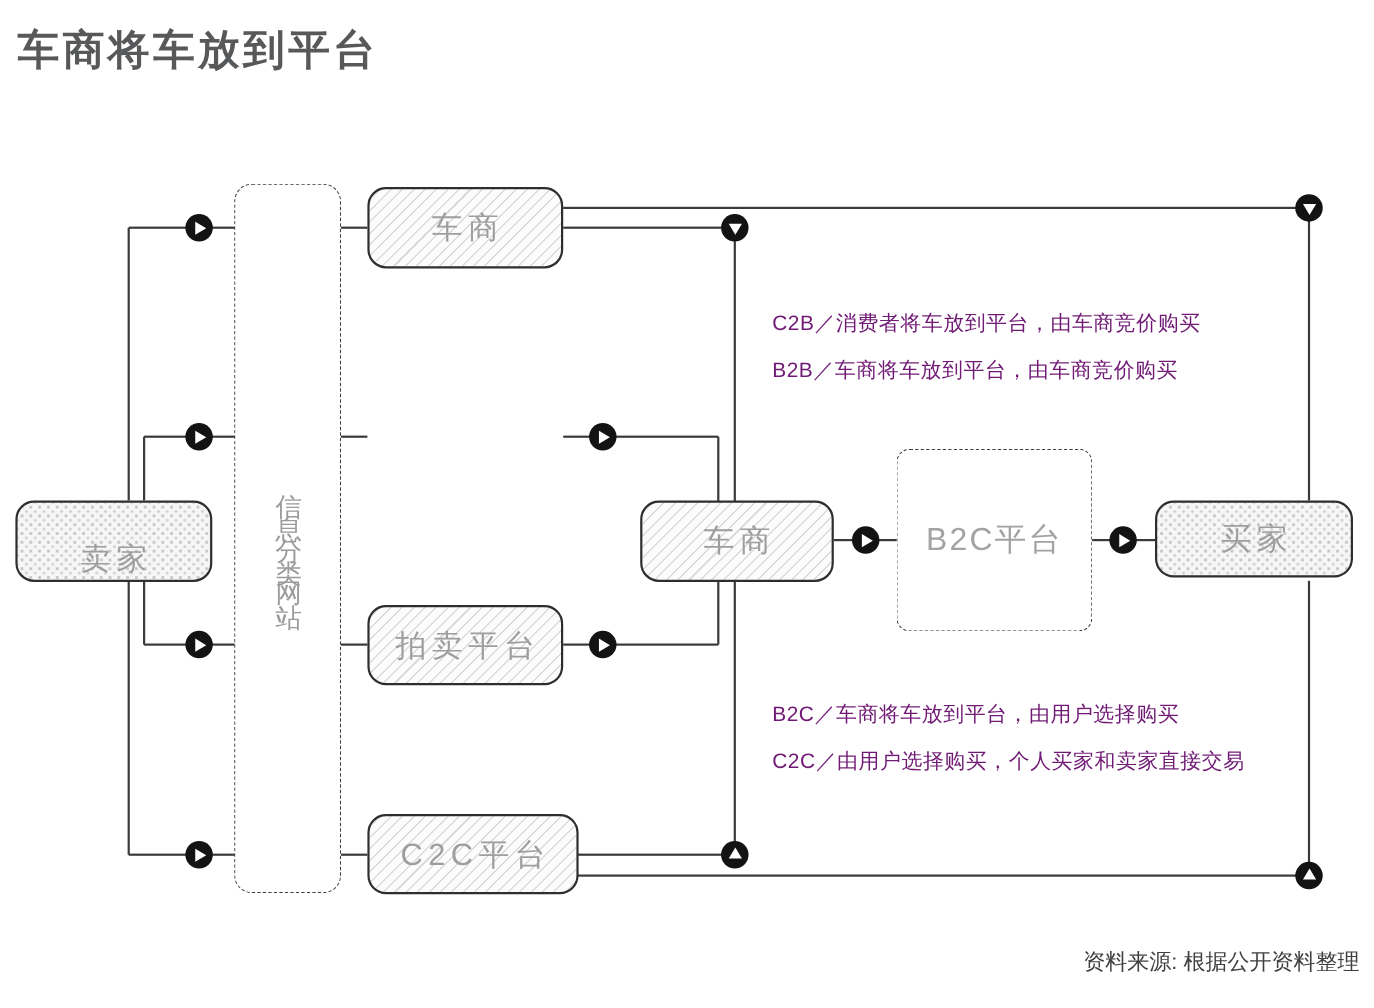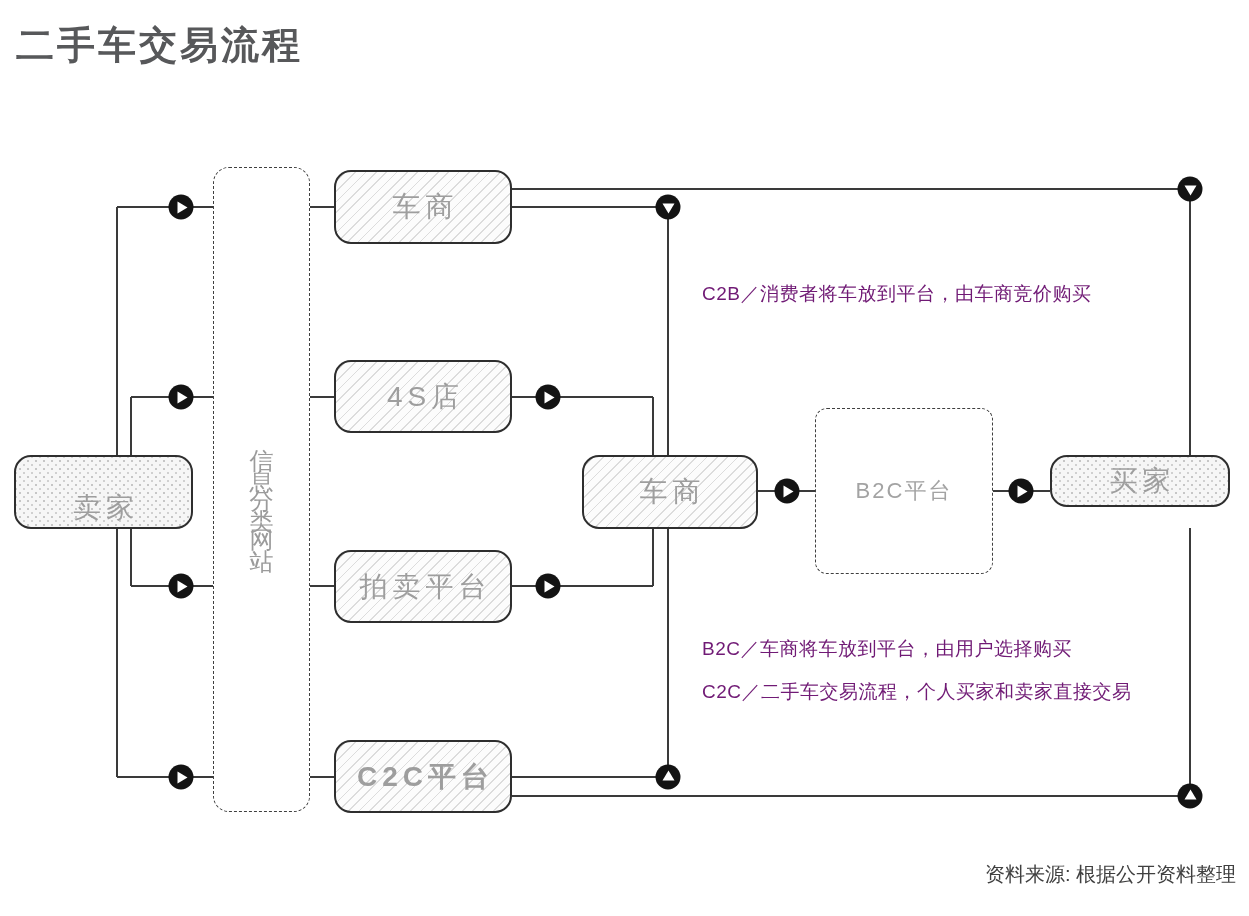--- a/index.html
+++ b/index.html
@@ -32,38 +32,38 @@
   }
   .dashed-node {
     position:absolute; border:1.5px dashed #3f3f3f; border-radius:16px; background:#ffffff;
     display:flex; align-items:center; justify-content:center;
     z-index:2; box-sizing:border-box;
   }
   .vertical-label {
     writing-mode:vertical-lr; text-orientation:upright;
     font-size:24px; letter-spacing:20px; color:#9b9b9b; line-height:1;
   }
-  .b2c-label { color:#a3a3a3; font-size:22px; letter-spacing:2px; white-space:nowrap; }
+  .b2c-label { color:#a3a3a3; font-size:29px; letter-spacing:2px; white-space:nowrap; }
   .arrow {
     position:absolute; width:25px; height:25px; border-radius:50%; background:#131313;
     z-index:3; transform:translate(-50%,-50%);
     display:flex; align-items:center; justify-content:center;
   }
   .tri-right { width:0; height:0; border-top:6px solid transparent; border-bottom:6px solid transparent; border-left:10px solid #ffffff; margin-left:3px; }
   .tri-down  { width:0; height:0; border-left:6px solid transparent; border-right:6px solid transparent; border-top:10px solid #ffffff; margin-top:3px; }
   .tri-up    { width:0; height:0; border-left:6px solid transparent; border-right:6px solid transparent; border-bottom:10px solid #ffffff; margin-bottom:3px; }
   .note { position:absolute; color:#701a75; font-size:19px; white-space:nowrap; letter-spacing:0.5px; }
   .source { position:absolute; right:13px; top:861px; font-size:20px; color:#404040; white-space:nowrap; }
 </style>
 </head>
 <body>
 
 <div class="canvas">
 
-  <div class="title">二手车交易流程</div>
+  <div class="title">车商将车放到平台</div>
 
   <div class="hl" style="left:117px;top:206px;width:97px;"></div>
   <div class="hl" style="left:131px;top:396px;width:83px;"></div>
   <div class="hl" style="left:131px;top:585px;width:83px;"></div>
   <div class="hl" style="left:117px;top:776px;width:97px;"></div>
   <div class="hl" style="left:310px;top:206px;width:24px;"></div>
   <div class="hl" style="left:310px;top:396px;width:24px;"></div>
   <div class="hl" style="left:310px;top:585px;width:24px;"></div>
   <div class="hl" style="left:310px;top:776px;width:24px;"></div>
   <div class="hl" style="left:512px;top:188px;width:678px;"></div>
@@ -89,41 +89,38 @@
   </div>
 
   <div class="dashed-node" style="left:213px;top:167px;width:97px;height:645px;">
     <span class="vertical-label">信息分类网站</span>
   </div>
 
   <div class="node hatch" style="left:334px;top:170px;width:178px;height:74px;">
     <span>车商</span>
   </div>
 
-  <div class="node hatch" style="left:334px;top:360px;width:178px;height:73px;">
-    <span>4S店</span>
-  </div>
 
   <div class="node hatch" style="left:334px;top:550px;width:178px;height:73px;">
     <span>拍卖平台</span>
   </div>
 
-  <div class="node hatch" style="left:334px;top:740px;width:178px;height:73px;font-weight:bold;">
+  <div class="node hatch" style="left:334px;top:740px;width:192px;height:73px;">
     <span>C2C平台</span>
   </div>
 
   <div class="node hatch" style="left:582px;top:455px;width:176px;height:74px;">
     <span>车商</span>
   </div>
 
   <div class="dashed-node" style="left:815px;top:408px;width:178px;height:166px;border-radius:12px;">
     <span class="b2c-label">B2C平台</span>
   </div>
 
-  <div class="node dots" style="left:1050px;top:455px;width:180px;height:52px;justify-content:center;">
+  <div class="node dots" style="left:1050px;top:455px;width:180px;height:70px;justify-content:center;">
     <span>买家</span>
   </div>
 
   <div class="arrow" style="left:181px;top:207px;">
       <div class="tri-right"></div>
     </div>
   <div class="arrow" style="left:181px;top:397px;">
       <div class="tri-right"></div>
     </div>
   <div class="arrow" style="left:181px;top:586px;">
@@ -151,18 +148,19 @@
       <div class="tri-right"></div>
     </div>
   <div class="arrow" style="left:1190px;top:189px;">
       <div class="tri-down"></div>
     </div>
   <div class="arrow" style="left:1190px;top:796px;">
       <div class="tri-up"></div>
     </div>
 
   <div class="note" style="left:702px;top:281px;">C2B／消费者将车放到平台，由车商竞价购买</div>
+  <div class="note" style="left:702px;top:324px;">B2B／车商将车放到平台，由车商竞价购买</div>
   <div class="note" style="left:702px;top:636px;">B2C／车商将车放到平台，由用户选择购买</div>
-  <div class="note" style="left:702px;top:679px;">C2C／二手车交易流程，个人买家和卖家直接交易</div>
+  <div class="note" style="left:702px;top:679px;">C2C／由用户选择购买，个人买家和卖家直接交易</div>
 
   <div class="source">资料来源: 根据公开资料整理</div>
 
 </div>
 
 </body></html>

